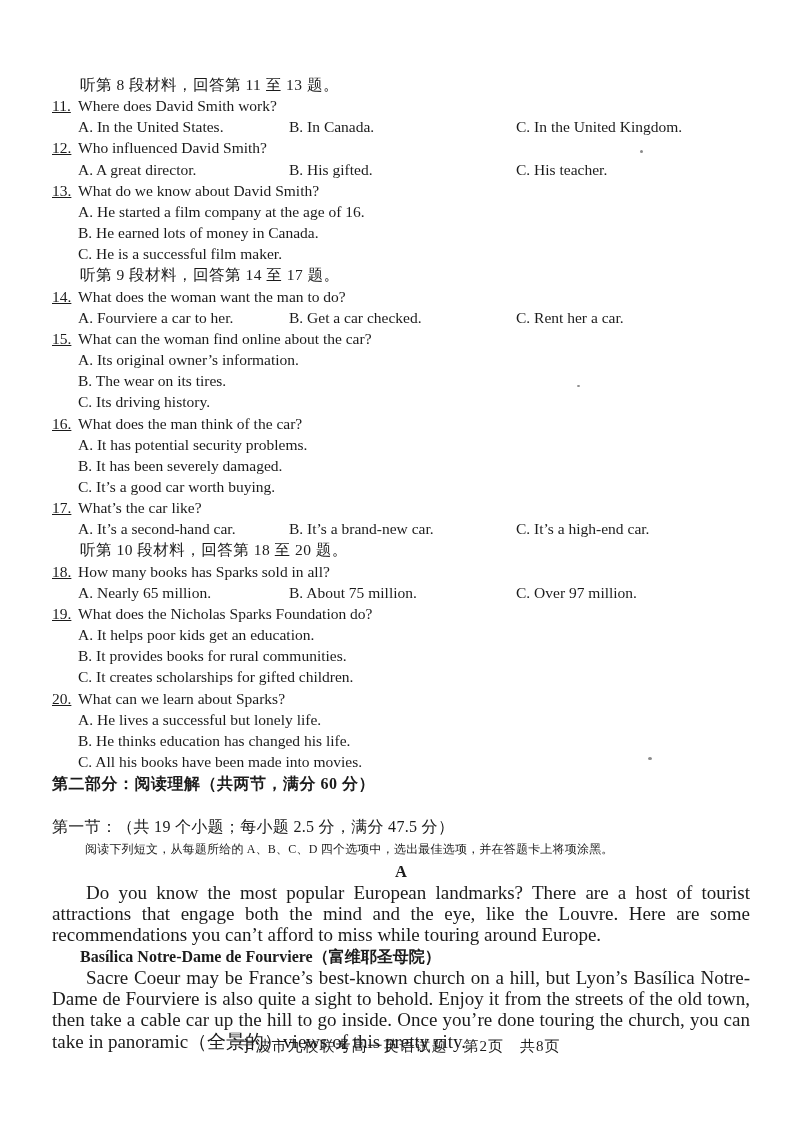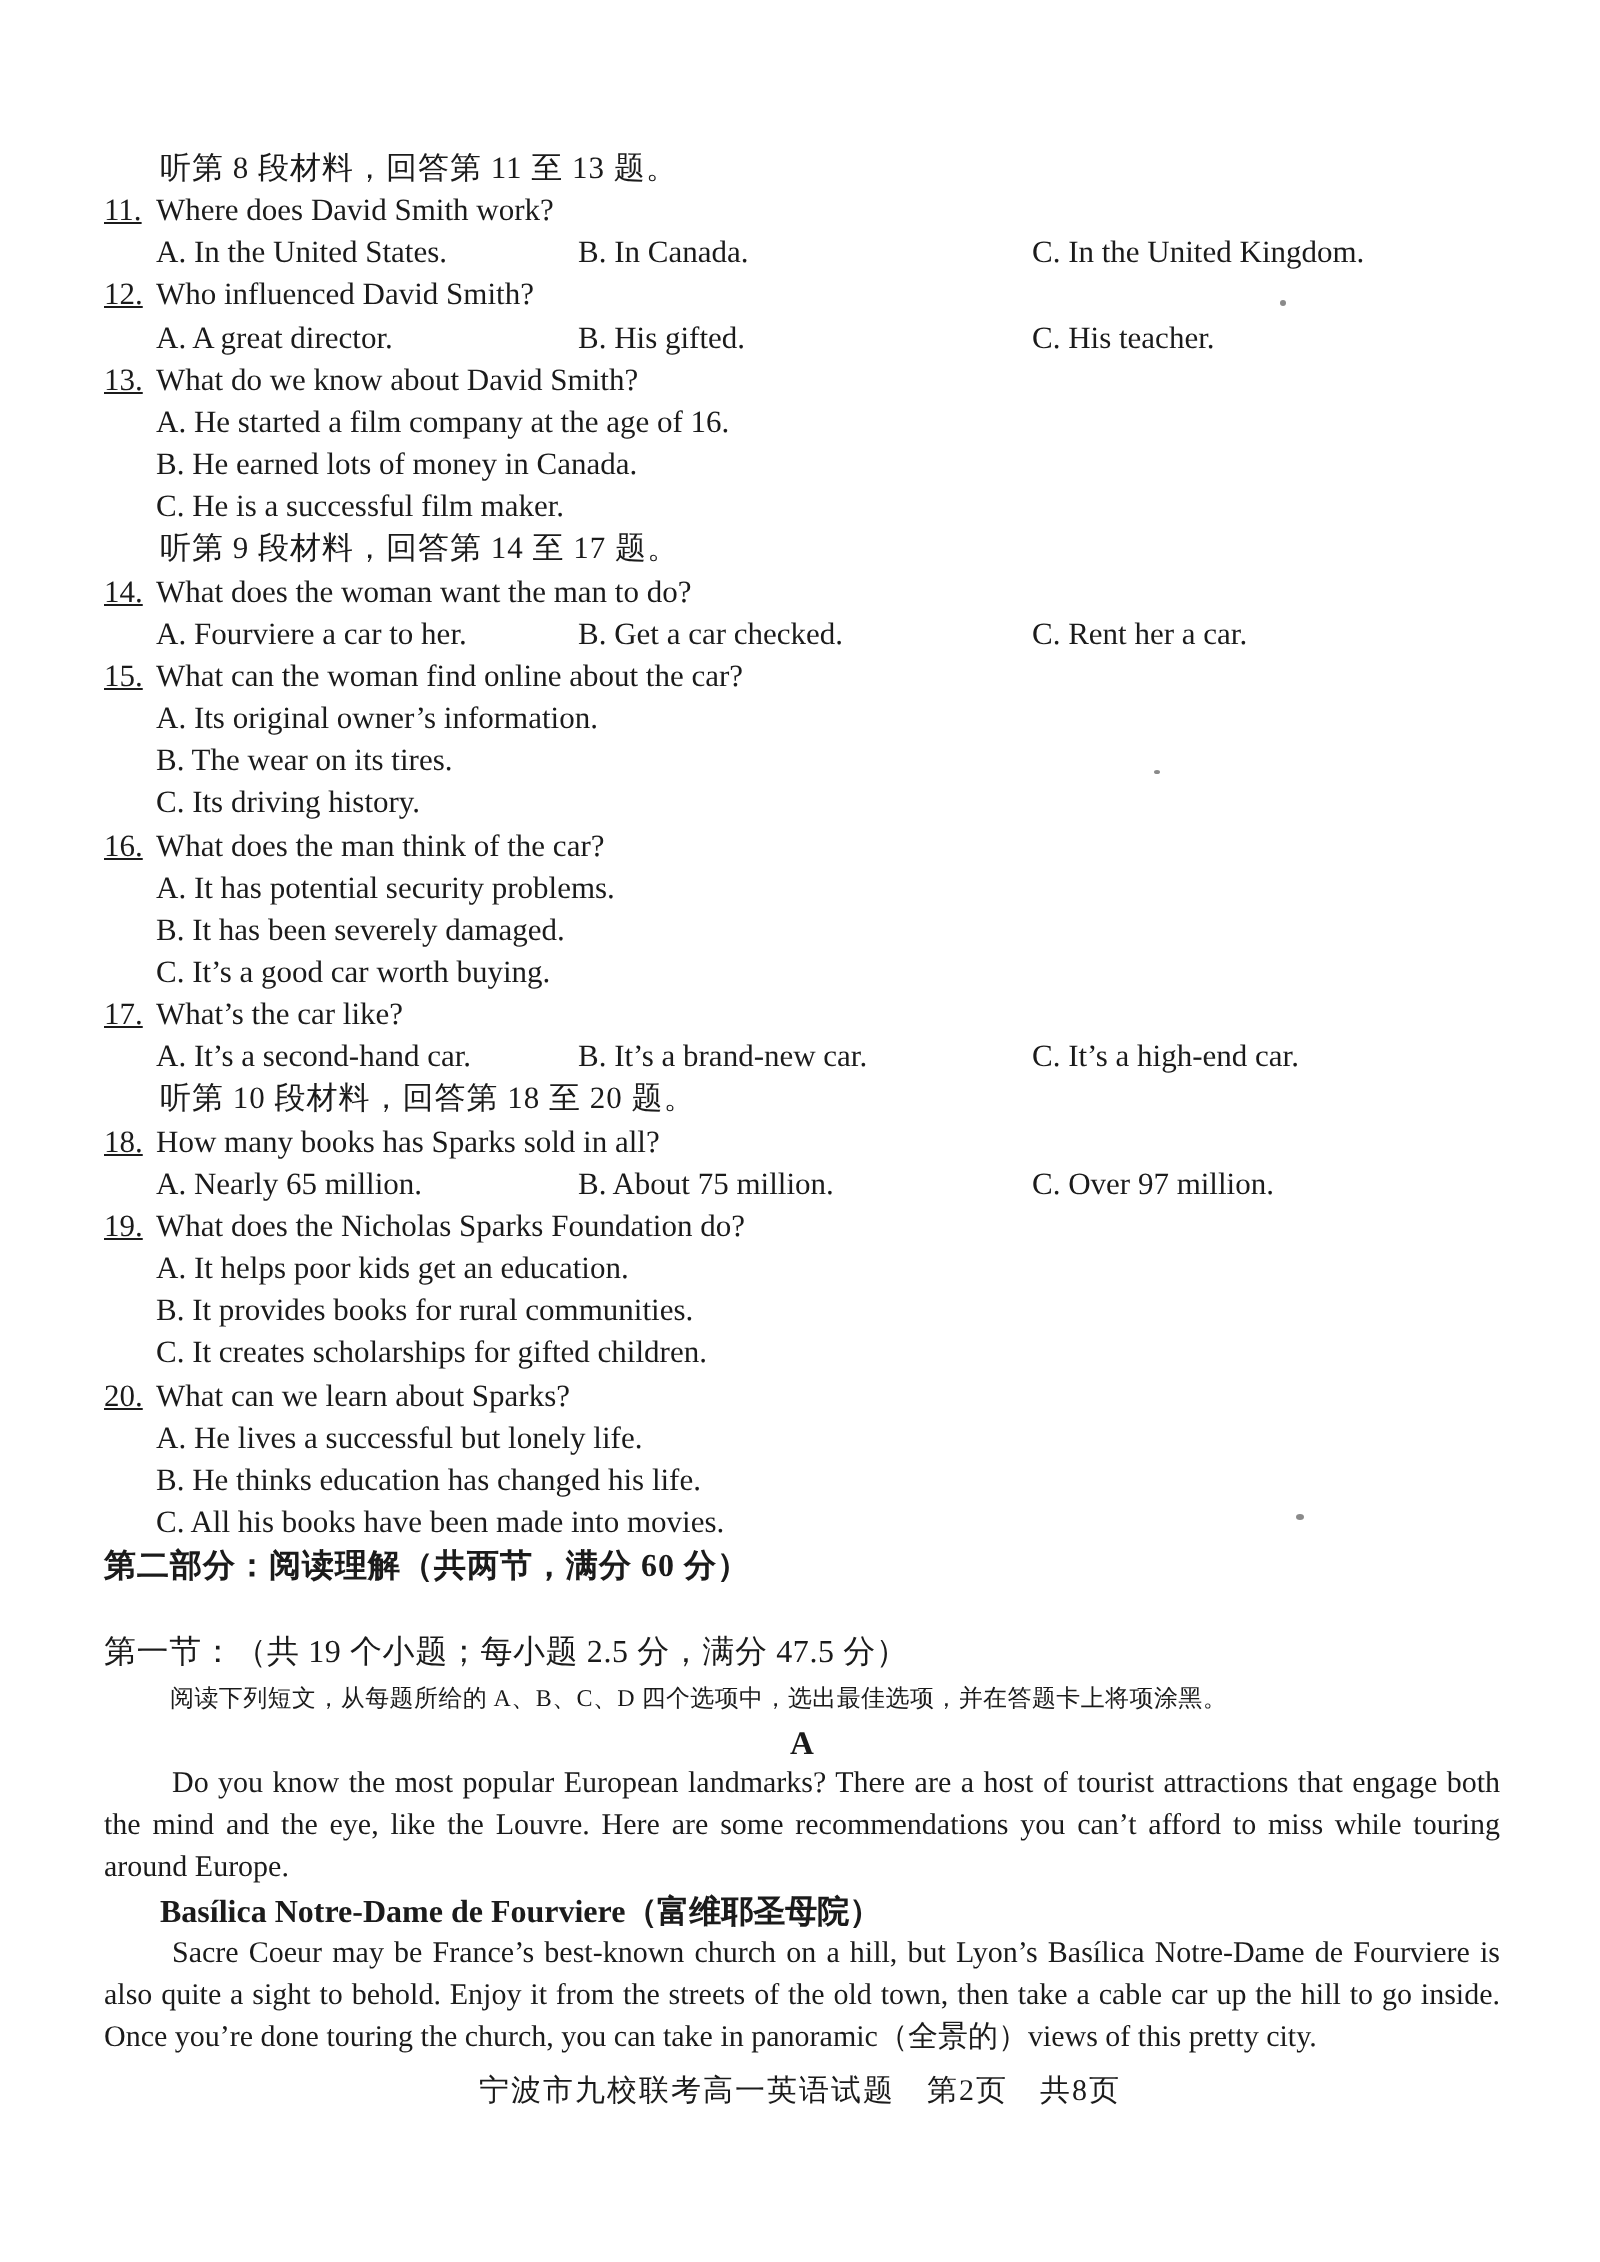--- a/index.html
+++ b/index.html
@@ -58,21 +58,21 @@
     letter-spacing: 0.2px;
   }
   .passage-label {
     text-align: center;
     font-weight: bold;
     font-size: 16.5px;
     line-height: 20px;
     margin-top: 1px;
   }
   .para {
-    font-size: 15px;
+    font-size: 19px;
     line-height: 21.3px;
     text-align: justify;
     text-indent: 34px;
   }
   .subheading {
     font-weight: bold;
     font-size: 16px;
     line-height: 21.3px;
     padding-left: 28px;
   }

